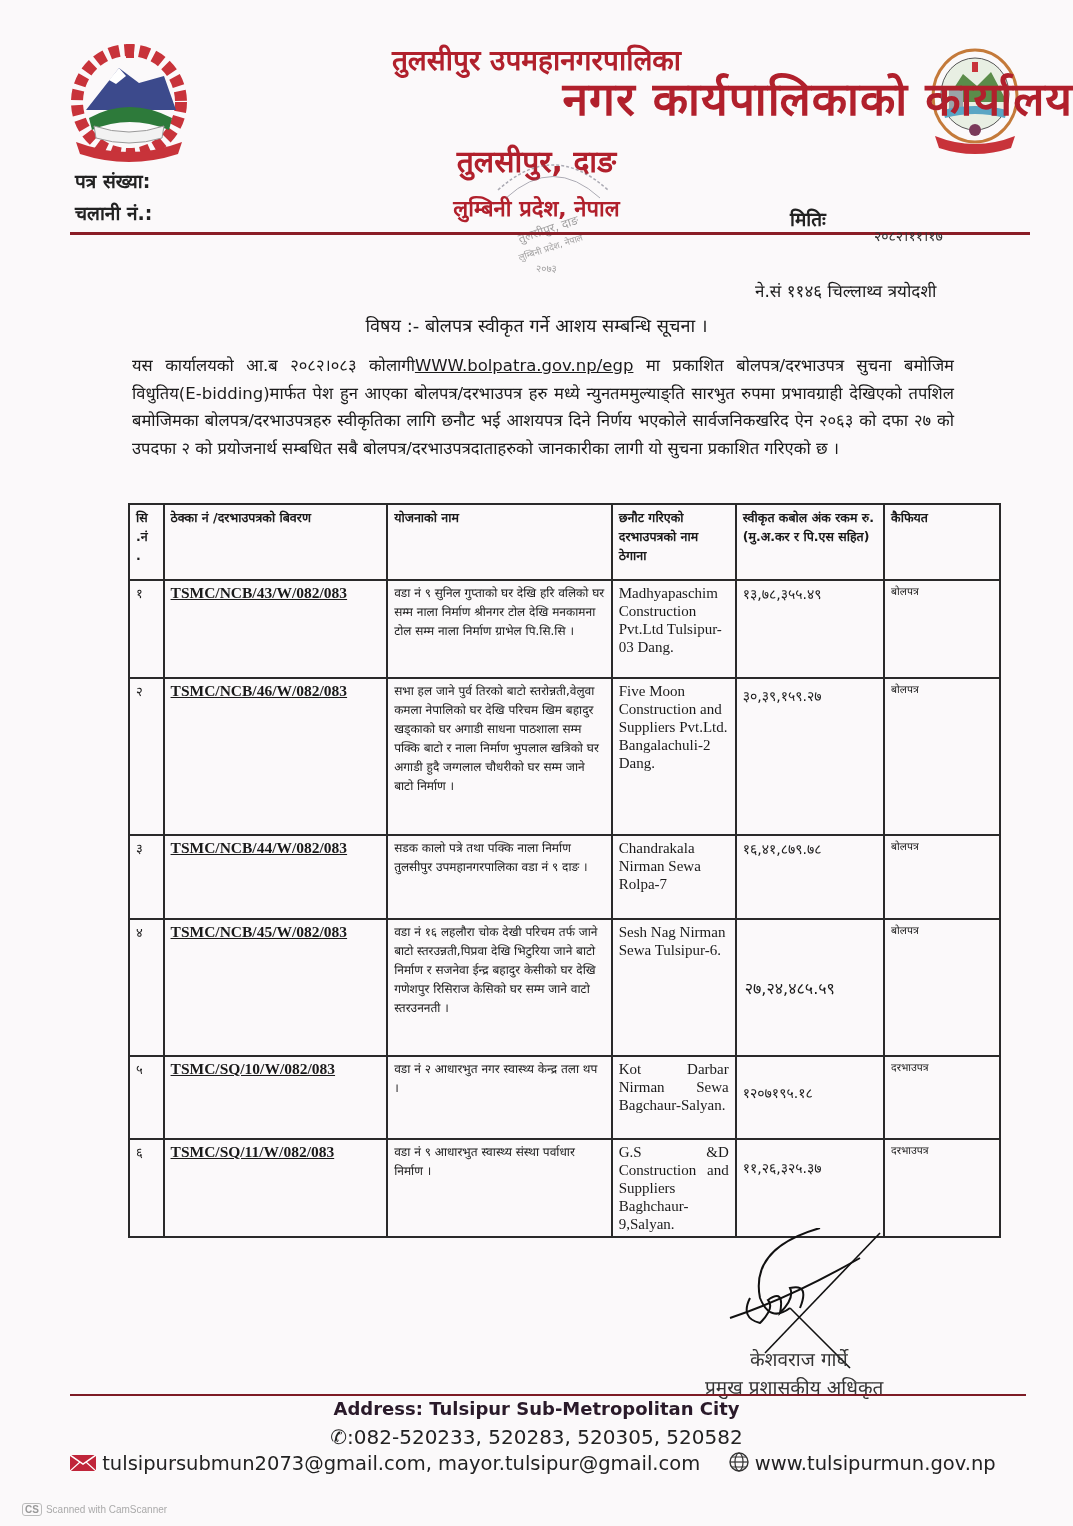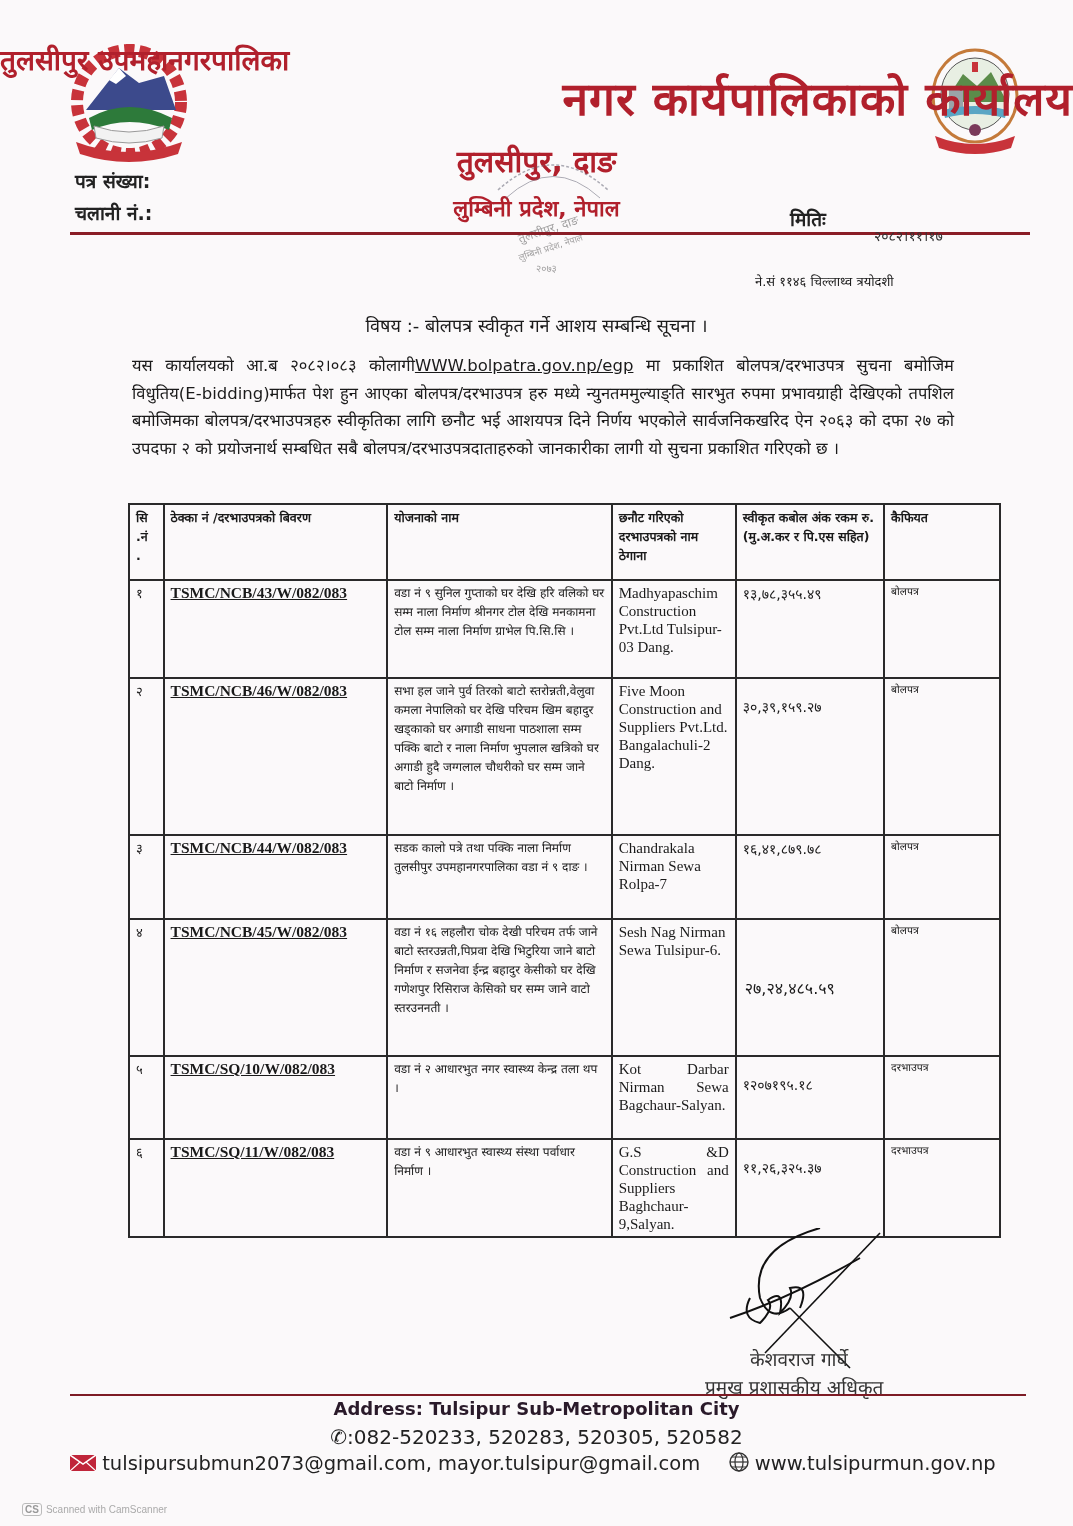--- a/index.html
+++ b/index.html
@@ -5,31 +5,31 @@
   html, body { margin: 0; padding: 0; }
   body {
     width: 1073px; height: 1526px; background: #fbf9fa; position: relative; overflow: hidden;
     font-family: "DejaVu Serif", serif; color: #1a1a1a;
   }
   .abs { position: absolute; }
   .red { color: #b1202c; }
   
   .logo-left { left: 64px; top: 38px; width: 130px; height: 124px; }
   .logo-right { left: 925px; top: 44px; width: 100px; height: 112px; }
-  .hdr1 { left: 0; right: 0; top: 40px; font-family: "DejaVu Sans", sans-serif; font-size: 28px; font-weight: bold; }
+  .hdr1 { left: 0; right: 0; top: 40px; text-align: center; font-family: "DejaVu Sans", sans-serif; font-size: 28px; font-weight: bold; }
   .hdr2 { left: 0; right: 0; top: 66px; text-align: right; font-family: "DejaVu Sans", sans-serif; font-size: 46px; font-weight: bold; letter-spacing: 1px; }
   .hdr3 { left: 0; right: 0; top: 140px; text-align: center; font-family: "DejaVu Sans", sans-serif; font-size: 30px; font-weight: bold; }
   .hdr4 { left: 0; right: 0; top: 192px; text-align: center; font-family: "DejaVu Sans", sans-serif; font-size: 22px; font-weight: bold; }
   .lbl { font-family: "DejaVu Sans", sans-serif; font-size: 19px; font-weight: bold; color: #222; }
   .patra { left: 75px; top: 168px; }
   .chalani { left: 75px; top: 200px; }
   .miti { left: 790px; top: 206px; }
   .redline { left: 70px; width: 960px; height: 3px; background: #8a1d26; }
   .date { left: 862px; top: 226px; font-family: "DejaVu Sans", sans-serif; font-size: 14px; color: #333; margin-left: 12px; }
-  .nepsam { left: 755px; top: 272px; font-family: "DejaVu Sans", sans-serif; font-size: 13px; }
+  .nepsam { left: 755px; top: 279px; font-family: "DejaVu Sans", sans-serif; font-size: 17px; }
   .stamp { left: 478px; top: 150px; width: 150px; height: 130px; opacity: .55; }
   .subject { left: 0; right: 0; top: 313px; text-align: center; font-family: "DejaVu Sans", sans-serif; font-size: 18px; }
   .body-para { left: 132px; top: 352px; width: 822px; font-family: "DejaVu Sans", sans-serif; font-size: 16.5px; line-height: 27.5px; text-align: justify; }
   .body-para a { color: #1a1a1a; text-decoration: underline; }
   
   table.tbl { position: absolute; left: 128px; top: 503px; width: 873px; border-collapse: collapse; font-size: 14px; }
   .tbl td, .tbl th { border: 2px solid #2a2a2a; vertical-align: top; padding: 3px 6px; text-align: left; font-weight: normal; }
   .tbl th { font-family: "DejaVu Sans", sans-serif; font-size: 12.5px; font-weight: bold; line-height: 19px; height: 68px; }
   .c0 { width: 20px; } .c1 { width: 206px; } .c2 { width: 207px; } .c3 { width: 108px; } .c4 { width: 132px; } .c5 { width: 100px; }
   .code { font-family: "Liberation Serif", serif; font-weight: bold; font-size: 15.5px; text-decoration: underline; white-space: nowrap; }
@@ -118,21 +118,21 @@
       <td class="proj">वडा नं ९ सुनिल गुप्ताको घर देखि हरि वलिको घर सम्म नाला निर्माण श्रीनगर टोल देखि मनकामना टोल सम्म नाला निर्माण  ग्राभेल पि.सि.सि ।</td>
       <td class="vendor">Madhyapaschim Construction Pvt.Ltd Tulsipur-03 Dang.</td>
       <td class="amt">१३,७८,३५५.४९</td>
       <td class="rem">बोलपत्र</td>
     </tr>
     <tr style="height:157px;">
       <td class="sn">२</td>
       <td><span class="code">TSMC/NCB/46/W/082/083</span></td>
       <td class="proj">सभा हल जाने पुर्व तिरको बाटो स्तरोन्नती,वेलुवा कमला नेपालिको घर देखि परिचम खिम बहादुर खड्काको घर अगाडी साधना पाठशाला सम्म पक्कि बाटो र नाला निर्माण भुपलाल खत्रिको घर अगाडी हुदै जग्गलाल चौधरीको घर सम्म जाने बाटो निर्माण ।</td>
       <td class="vendor">Five Moon Construction and Suppliers Pvt.Ltd. Bangalachuli-2 Dang.</td>
-      <td class="amt" style="padding-top:18px;">३०,३९,१५९.२७</td>
+      <td class="amt" style="padding-top:7px;">३०,३९,१५९.२७</td>
       <td class="rem">बोलपत्र</td>
     </tr>
     <tr style="height:84px;">
       <td class="sn">३</td>
       <td><span class="code">TSMC/NCB/44/W/082/083</span></td>
       <td class="proj">सडक कालो पत्रे तथा पक्कि नाला निर्माण तुलसीपुर उपमहानगरपालिका वडा नं ९ दाङ ।</td>
       <td class="vendor">Chandrakala Nirman Sewa Rolpa-7</td>
       <td class="amt">१६,४१,८७९.७८</td>
       <td class="rem">बोलपत्र</td>
     </tr>
@@ -142,21 +142,21 @@
       <td class="proj">वडा नं १६  लहलौरा चोक देखी परिचम तर्फ जाने बाटो स्तरउन्नती,पिप्रवा देखि भिटुरिया जाने बाटो निर्माण र सजनेवा ईन्द्र बहादुर केसीको घर देखि गणेशपुर रिसिराज केसिको घर सम्म जाने वाटो स्तरउननती ।</td>
       <td class="vendor">Sesh Nag Nirman Sewa Tulsipur-6.</td>
       <td class="amt" style="vertical-align:middle;font-size:16px;padding-left:8px;">२७,२४,४८५.५९</td>
       <td class="rem">बोलपत्र</td>
     </tr>
     <tr style="height:83px;">
       <td class="sn">५</td>
       <td><span class="code">TSMC/SQ/10/W/082/083</span></td>
       <td class="proj">वडा नं २  आधारभुत नगर स्वास्थ्य केन्द्र तला थप ।</td>
       <td class="vendor" style="text-align:justify;">Kot Darbar Nirman Sewa Bagchaur-Salyan.</td>
-      <td class="amt" style="padding-top:18px;border-radius:13px;">१२०७१९५.१८</td>
+      <td class="amt" style="padding-top:26px;border-radius:13px;">१२०७१९५.१८</td>
       <td class="rem">दरभाउपत्र</td>
     </tr>
     <tr style="height:88px;">
       <td class="sn">६</td>
       <td><span class="code">TSMC/SQ/11/W/082/083</span></td>
       <td class="proj">वडा नं ९  आधारभुत स्वास्थ्य संस्था पर्वाधार निर्माण ।</td>
       <td class="vendor" style="text-align:justify;">G.S &amp;D Construction and Suppliers Baghchaur-9,Salyan.</td>
       <td class="amt" style="padding-top:18px;">११,२६,३२५.३७</td>
       <td class="rem">दरभाउपत्र</td>
     </tr>

